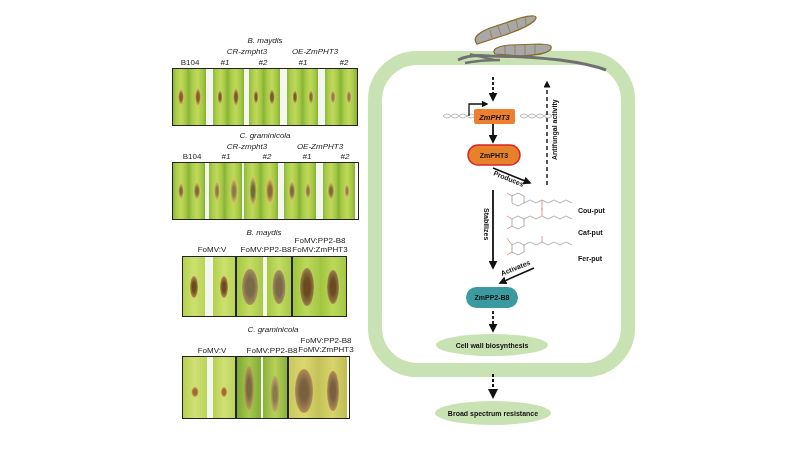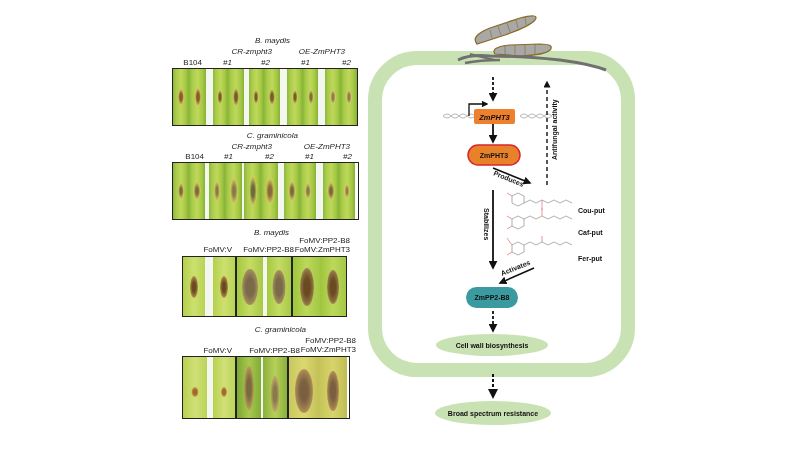--- a/index.html
+++ b/index.html
@@ -1,18 +1,18 @@
 <!DOCTYPE html>
 <html><head>
 <meta charset="utf-8">
 <style>
   html,body{margin:0;padding:0;background:#fff;}
   body{width:812px;height:461px;position:relative;overflow:hidden;font-family:"Liberation Sans",sans-serif;}
   .abs{position:absolute;}
-  .lbl{position:absolute;font-size:8px;color:#222;white-space:nowrap;text-align:right;}
+  .lbl{position:absolute;font-size:8px;color:#222;white-space:nowrap;text-align:center;}
   .it{font-style:italic;}
   .panel{position:absolute;border:1.3px solid #222;background:#fff;overflow:hidden;display:flex;}
   .leaf{height:100%;position:relative;background:linear-gradient(90deg,#8db83a 0%,#a9cc4a 20%,#c0d85a 50%,#a4c844 80%,#86b134 100%);}
   .gap{height:100%;background:#f4f6f0;}
   .lesion{position:absolute;left:50%;top:50%;transform:translate(-50%,-50%);border-radius:50%;}
   svg text{font-family:"Liberation Sans",sans-serif;}
 </style>
 </head>
 <body>
 

